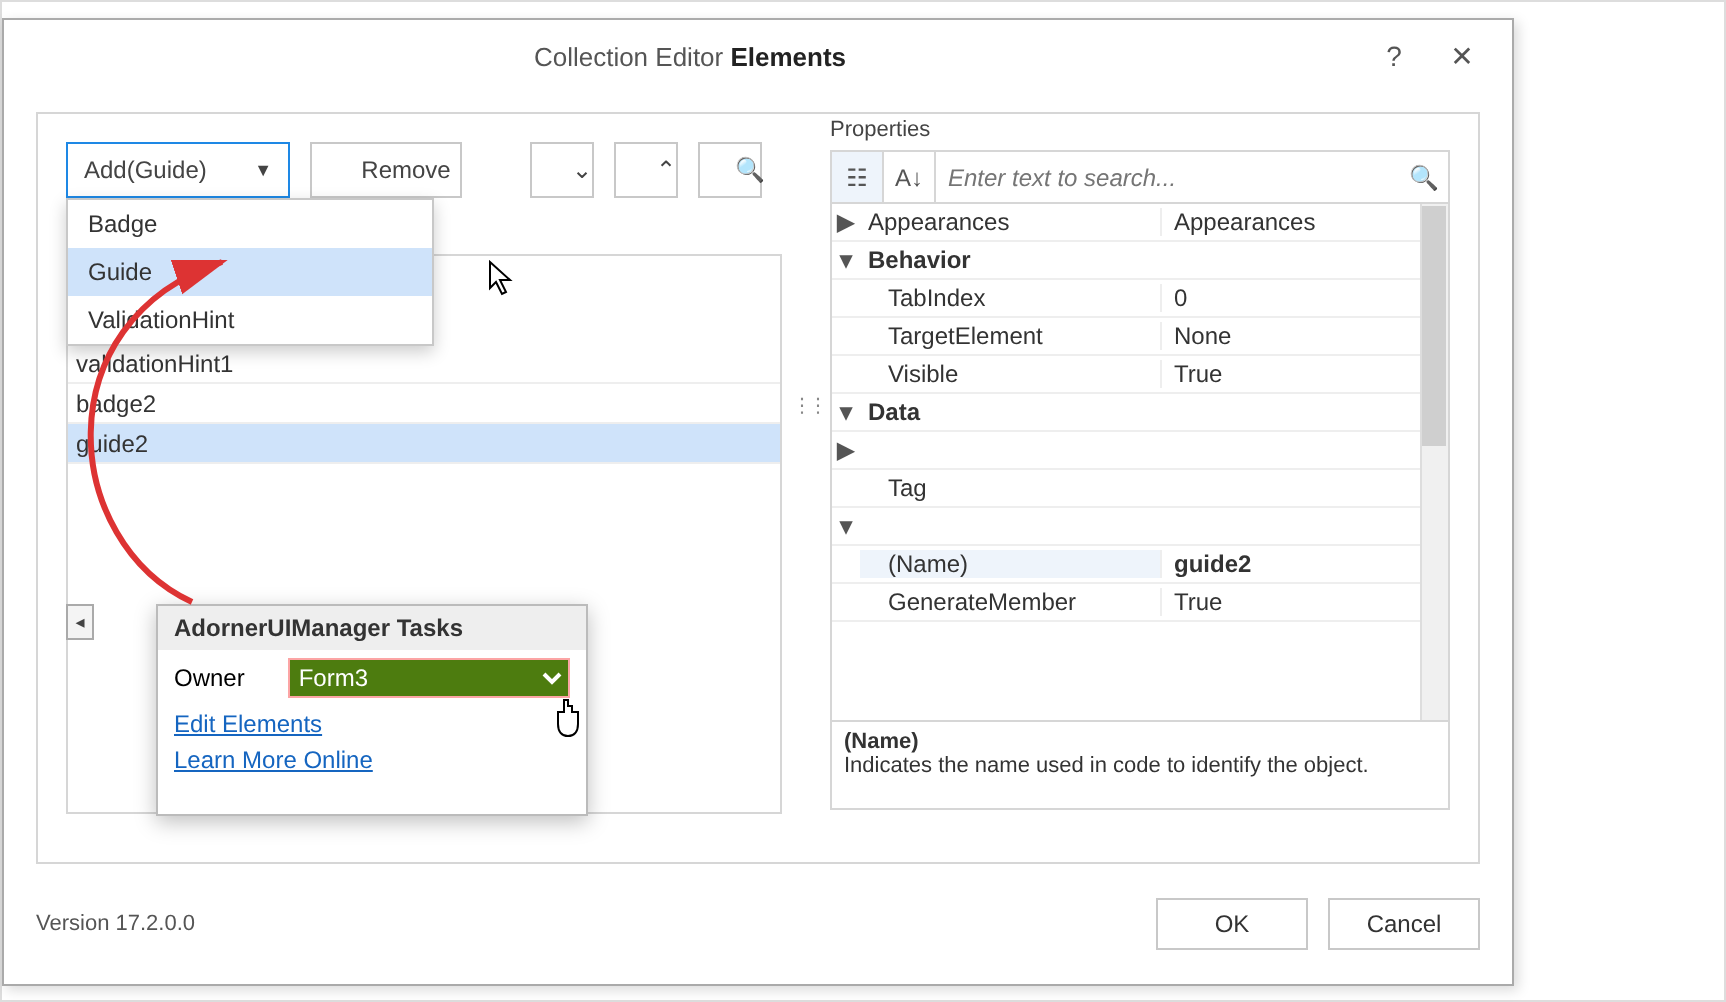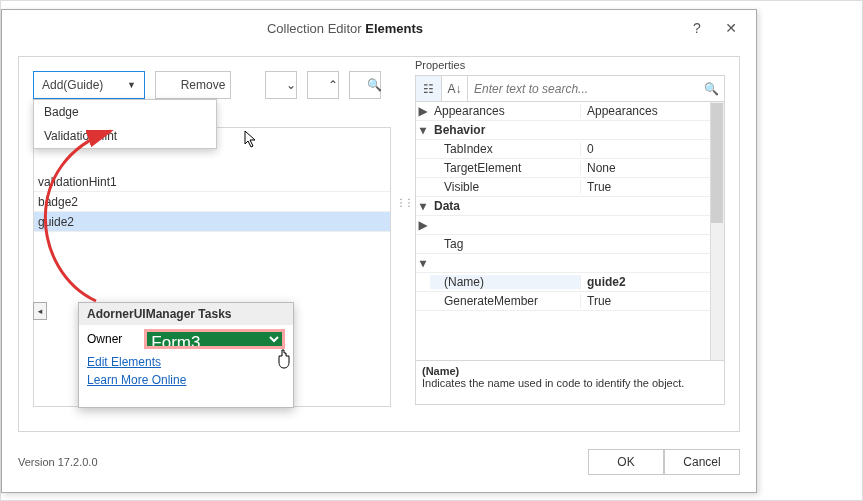--- a/index.html
+++ b/index.html
@@ -29,21 +29,21 @@
   .dropdown .opt.sel { background:#cfe3fa; }
 
   .left-pane { position:absolute; left:14px; top:70px; width:358px; height:280px; border:1px solid #d6d6d6; background:#fff; }
   .row { height:20px; font-size:12px; color:#333; display:flex; align-items:center; padding:0 4px; border-bottom:1px solid #eee;}
   .row.sel { background:#cfe3fa; }
   .split-tab { position:absolute; left:-1px; top:174px; width:14px; height:18px; border:1px solid #aaa; background:#f4f4f4; font-size:9px; display:flex;align-items:center;justify-content:center;color:#444;}
 
   .smart-panel { position:absolute; left:44px; top:174px; width:216px; height:106px; background:#fff; border:1px solid #bbb; box-shadow:0 3px 10px rgba(0,0,0,.25); z-index:6;}
   .smart-panel .hdr { height:22px; background:#eee; font-size:12px; font-weight:bold; color:#333; display:flex; align-items:center; padding:0 8px;}
   .smart-panel .line { display:flex; align-items:center; gap:22px; padding:4px 8px; font-size:12px;}
-  .smart-panel select{ flex:1; height:20px; font-size:17px; border:3px solid #fca5a5; background:#15803d; color:#fff;}
+  .smart-panel select{ flex:1; height:20px; font-size:12px; border:1px solid #fca5a5; background:#4d7c0f; color:#fff;}
   .smart-panel .link { color:#1565c0; text-decoration:underline; font-size:12px; padding:2px 8px; display:block;}
 
   .props-label { position:absolute; left:396px; top:2px; font-size:11px; color:#444;}
   .right-pane { position:absolute; left:396px; top:18px; width:310px; height:330px; border:1px solid #d6d6d6; display:flex; flex-direction:column;}
   .grid-toolbar{ height:26px; border-bottom:1px solid #d6d6d6; display:flex; align-items:stretch;}
   .gt-btn{ width:26px; display:flex;align-items:center;justify-content:center; border-right:1px solid #d6d6d6; font-size:12px; color:#555;}
   .gt-btn.active{ background:#eef4fb;}
   .search { flex:1; border:none; font-size:12px; font-style:italic; color:#888; padding:0 6px;}
   .search-ico{ width:24px; display:flex;align-items:center;justify-content:center; color:#888; font-size:12px;}
 
@@ -56,21 +56,21 @@
   .pcell-v{ flex:1; padding-left:6px; color:#333; border-left:1px solid #eee;}
   .cat{ font-weight:bold;}
   .indent{ padding-left:14px;}
   .sel-name .pcell-n{ background:#eef4fb; font-weight:normal;}
   .sel-name .pcell-v{ font-weight:bold;}
   .desc{ height:44px; border-top:1px solid #d6d6d6; padding:4px 6px; font-size:11px; color:#333;}
   .desc .dn{ font-weight:bold; display:block;}
 
   .footer{ position:absolute; left:16px; right:16px; bottom:14px; height:32px; display:flex; align-items:center; justify-content:space-between; }
   .ver{ font-size:11px; color:#555;}
-  .fbtns{ display:flex; gap:0;}
+  .fbtns{ display:flex; gap:10px;}
   .fbtn{ width:76px; height:26px; border:1px solid #c8c8c8; background:#fff; font-size:12px; color:#333;}
 
   .resizer{ position:absolute; left:377px; top:140px; color:#888; font-size:10px; letter-spacing:-2px;}
 
   
   .arrow-svg{ position:absolute; left:0; top:100px; width:140px; height:210px; pointer-events:none; z-index:20;}
 
   
   .cursor { position:absolute; width:16px; height:20px; pointer-events:none; z-index:30;}
   .cursor svg{ width:100%; height:100%; }
@@ -118,20 +118,21 @@
         <div class="btn icon-btn">
             <span>⌃</span>
           </div>
         <div class="btn icon-btn">
             <span>🔍</span>
           </div>
       </div>
 
       <div class="dropdown">
         <div class="opt">Badge</div>
+        <div class="opt sel">Guide</div>
         <div class="opt">ValidationHint</div>
       </div>
 
       <div class="left-pane">
         <div style="height:44px"></div>
         <div class="row">validationHint1</div>
         <div class="row">badge2</div>
         <div class="row sel">guide2</div>
         <div class="split-tab">◂</div>
 

